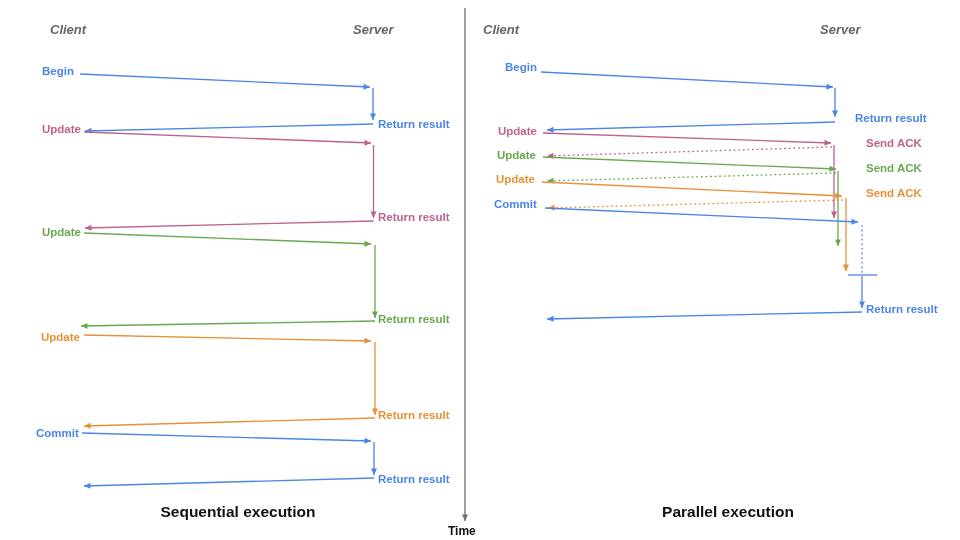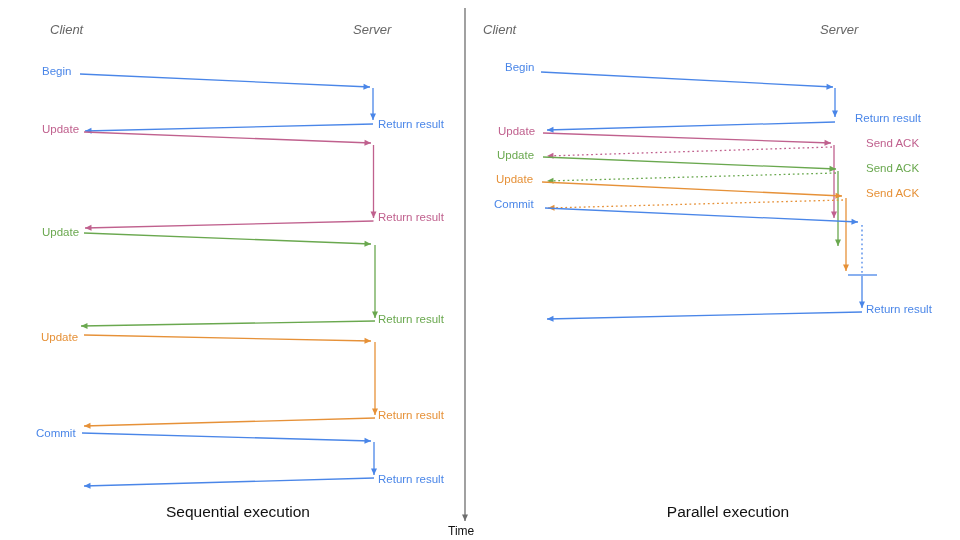--- a/index.html
+++ b/index.html
@@ -1,17 +1,17 @@
 <!DOCTYPE html>
 <html><head>
 <meta charset="utf-8">
 <style>
   html,body{margin:0;padding:0;background:#ffffff;}
   body{font-family:"Liberation Sans",sans-serif;}
-  .stage{position:relative;width:960px;height:540px;background:#ffffff;overflow:hidden;}
+  .stage{position:relative;width:960px;height:540px;background:#ffffff;overflow:hidden;font-weight:bold;}
   svg text{user-select:none;}
 </style>
 </head>
 <body>
 
 <div class="stage">
   <svg id="diagram" width="960" height="540" viewBox="0 0 960 540" xmlns="http://www.w3.org/2000/svg">
       <g>
         <path d="M 80 74 L 370 87" fill="none" stroke="#4a86e8" stroke-width="1.3" stroke-linecap="butt"></path>
         <path d="M 370 87 L 363.3721732495268 89.70590328092344 L 363.64086892860007 83.71192274775122 Z" fill="#4a86e8" stroke="none"></path>

